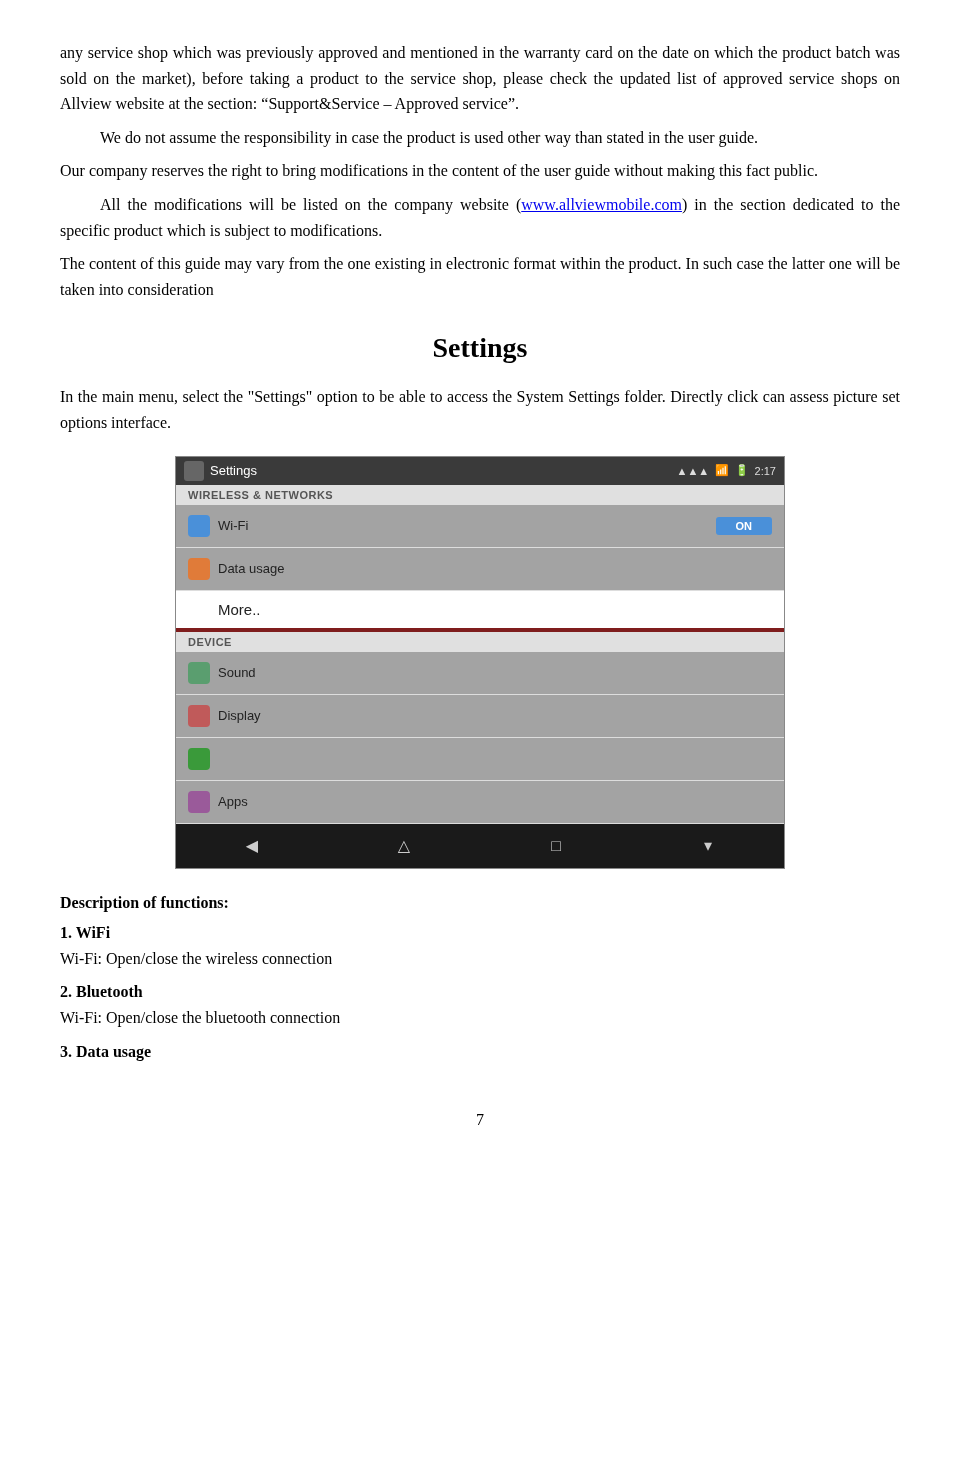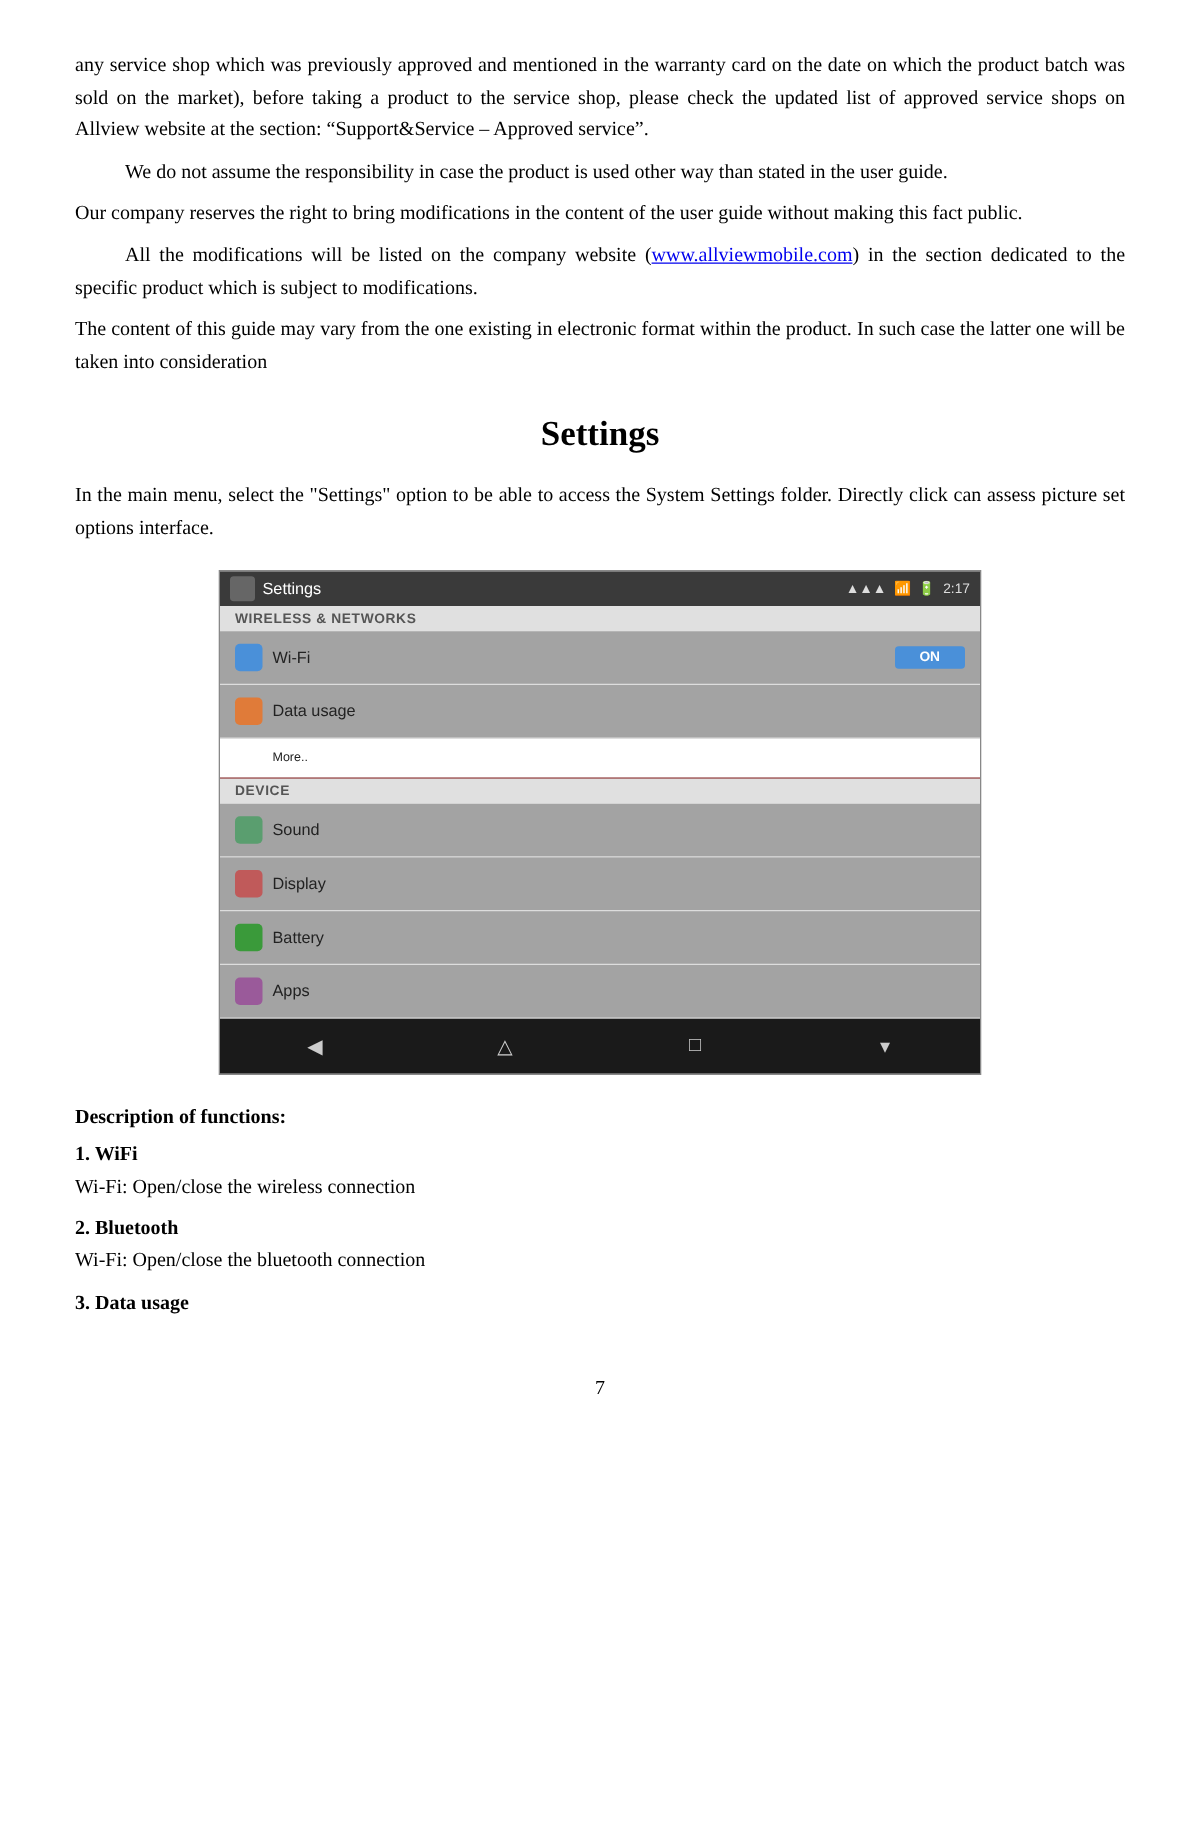--- a/index.html
+++ b/index.html
@@ -130,25 +130,25 @@
       font-family: Arial, sans-serif;
       font-weight: bold;
       padding: 3px 20px;
       border-radius: 3px;
     }
 
     .ss-row-more {
       display: flex;
       align-items: center;
       background: white;
-      border-bottom: 1px solid #7f1d1d;
+      border-bottom: 4px solid #7f1d1d;
       padding: 10px 12px 10px 42px;
       gap: 8px;
       font-family: Arial, sans-serif;
-      font-size: 10px;
+      font-size: 15px;
       color: #222;
     }
 
     .ss-navbar {
       background: #1a1a1a;
       display: flex;
       justify-content: space-around;
       align-items: center;
       padding: 8px 0;
       height: 44px;
@@ -258,21 +258,20 @@
       </div>
 
       <div class="ss-row">
         <div class="ss-row-icon" style="background:#c05a5a;"></div>
         <span class="ss-row-label">Display</span>
       </div>
 
 
       <div class="ss-row">
         <div class="ss-row-icon" style="background:#3a9a3a;"></div>
-        <span class="ss-row-label">Battery</span>
       </div>
 
       <div class="ss-row">
         <div class="ss-row-icon" style="background:#9a5a9a;"></div>
         <span class="ss-row-label">Apps</span>
       </div>
     </div>
 
     <div class="ss-navbar">
       <div class="ss-nav-btn">◀</div>

